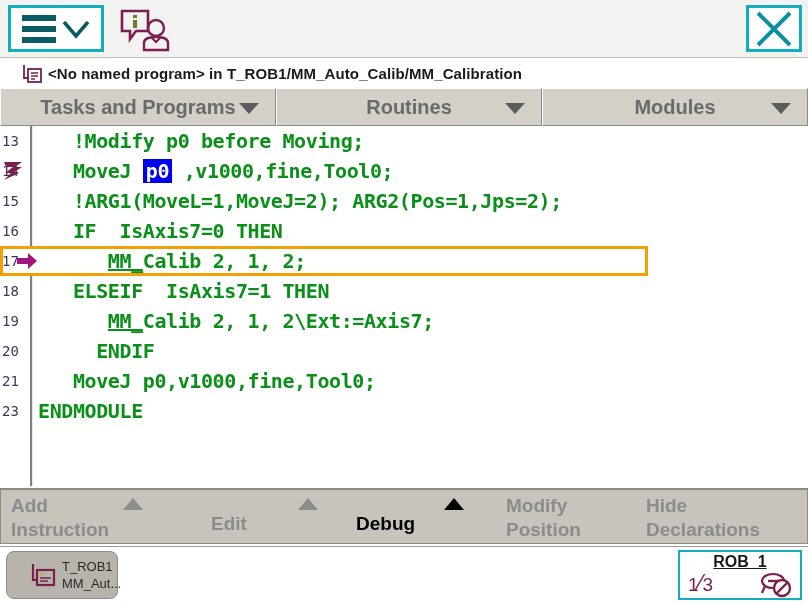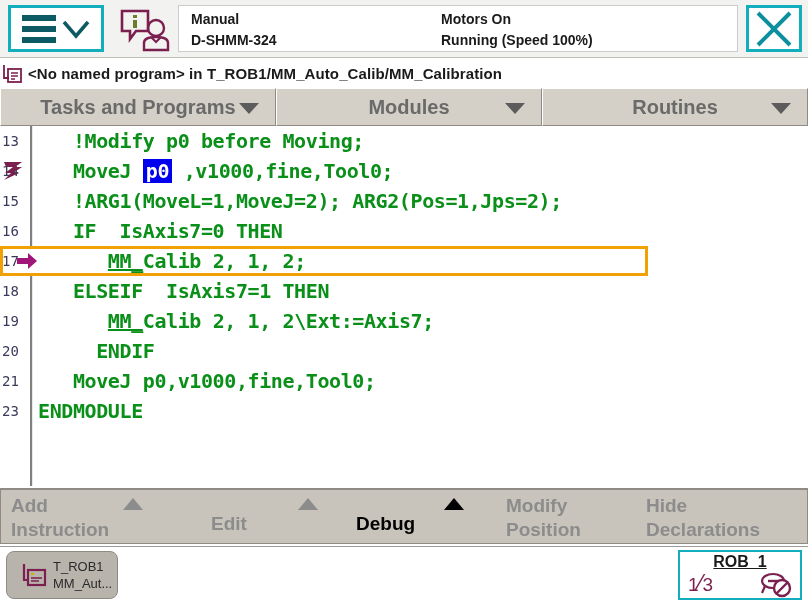--- a/index.html
+++ b/index.html
@@ -88,21 +88,21 @@
   }
 
   
   .breadcrumb {
     position: absolute;
     left: 0; top: 58px;
     width: 808px; height: 30px;
     background: #ffffff;
     display: flex;
     align-items: center;
-    padding-left: 2px;
+    padding-left: 22px;
     box-sizing: border-box;
   }
   .bc-icon { width: 21px; height: 21px; margin-right: 5px; flex: none; }
   .bc-text {
     font-size: 15px;
     font-weight: bold;
     color: #1a1a1a;
     white-space: nowrap;
     letter-spacing: 0.1px;
   }
@@ -262,21 +262,21 @@
   .task-btn {
     position: absolute;
     left: 6px; top: 4px;
     width: 112px; height: 48px;
     background: #b8b4ac;
     border: 1px solid #8f8b84;
     border-radius: 8px;
     box-sizing: border-box;
     display: flex;
     align-items: center;
-    padding-left: 15px;
+    padding-left: 24px;
     gap: 5px;
   }
   .task-icon { width: 26px; height: 26px; flex: none; }
   .task-text {
     font-size: 13px;
     color: #2a2a2a;
     line-height: 17px;
     white-space: pre-line;
   }
   .rob-panel {
@@ -328,31 +328,20 @@
 
   <svg class="operator-icon" viewBox="0 0 54 44">
     <path d="M4 3 H30 V23 H18 L12 31 L12 23 H4 Z" fill="none" stroke="#7a1f4e" stroke-width="2.6"></path>
     <rect x="15" y="7" width="4" height="3" fill="#6b7d2a"></rect>
     <rect x="15" y="12" width="4" height="8" fill="#6b7d2a"></rect>
     <circle cx="38" cy="20" r="8" fill="none" stroke="#7a1f4e" stroke-width="2.4"></circle>
     <path d="M26 42 V35 C26 31 31 29 38 29 C45 29 50 31 50 35 V42 Z" fill="none" stroke="#7a1f4e" stroke-width="2.4"></path>
     <path d="M33 29 L38 34 L43 29" fill="none" stroke="#7a1f4e" stroke-width="2"></path>
   </svg>
 
-  <div class="status-panel">
-    <div class="status-col left">
-      <div>Manual</div>
-      <div>D-SHMM-324</div>
-    </div>
-    <div class="status-col mid">
-      <div>Motors On</div>
-      <div>Running (Speed 100%)</div>
-    </div>
-
-  </div>
 
   <div class="close-btn">
     <svg width="40" height="38" viewBox="0 0 40 38">
       <path d="M4 3 L36 35 M36 3 L4 35" stroke="#0c8f9e" stroke-width="4" fill="none"></path>
     </svg>
   </div>
 </div>
 
 <div class="breadcrumb">
   <svg class="bc-icon" viewBox="0 0 21 21">
@@ -361,26 +350,26 @@
     <path d="M9 10 H16 M9 13 H16 M9 16 H13" stroke="#7a1f4e" stroke-width="1.4"></path>
   </svg>
   <span class="bc-text">&lt;No named program&gt; in T_ROB1/MM_Auto_Calib/MM_Calibration</span>
 </div>
 
 <div class="dropbar">
   <div class="dropdown d1">
     <span class="dd-label">Tasks and Programs</span>
     <span class="dd-arrow"></span>
   </div>
+  <div class="dropdown d3">
+    <span class="dd-label">Routines</span>
+    <span class="dd-arrow"></span>
+  </div>
   <div class="dropdown d2">
     <span class="dd-label">Modules</span>
-    <span class="dd-arrow"></span>
-  </div>
-  <div class="dropdown d3">
-    <span class="dd-label">Routines</span>
     <span class="dd-arrow"></span>
   </div>
 </div>
 
 <div class="codearea">
   <div class="gutter-line"></div>
 
   <div class="code-row">
     <span class="lnum">13</span>
     <span class="ctext">   !Modify p0 before Moving;</span>

